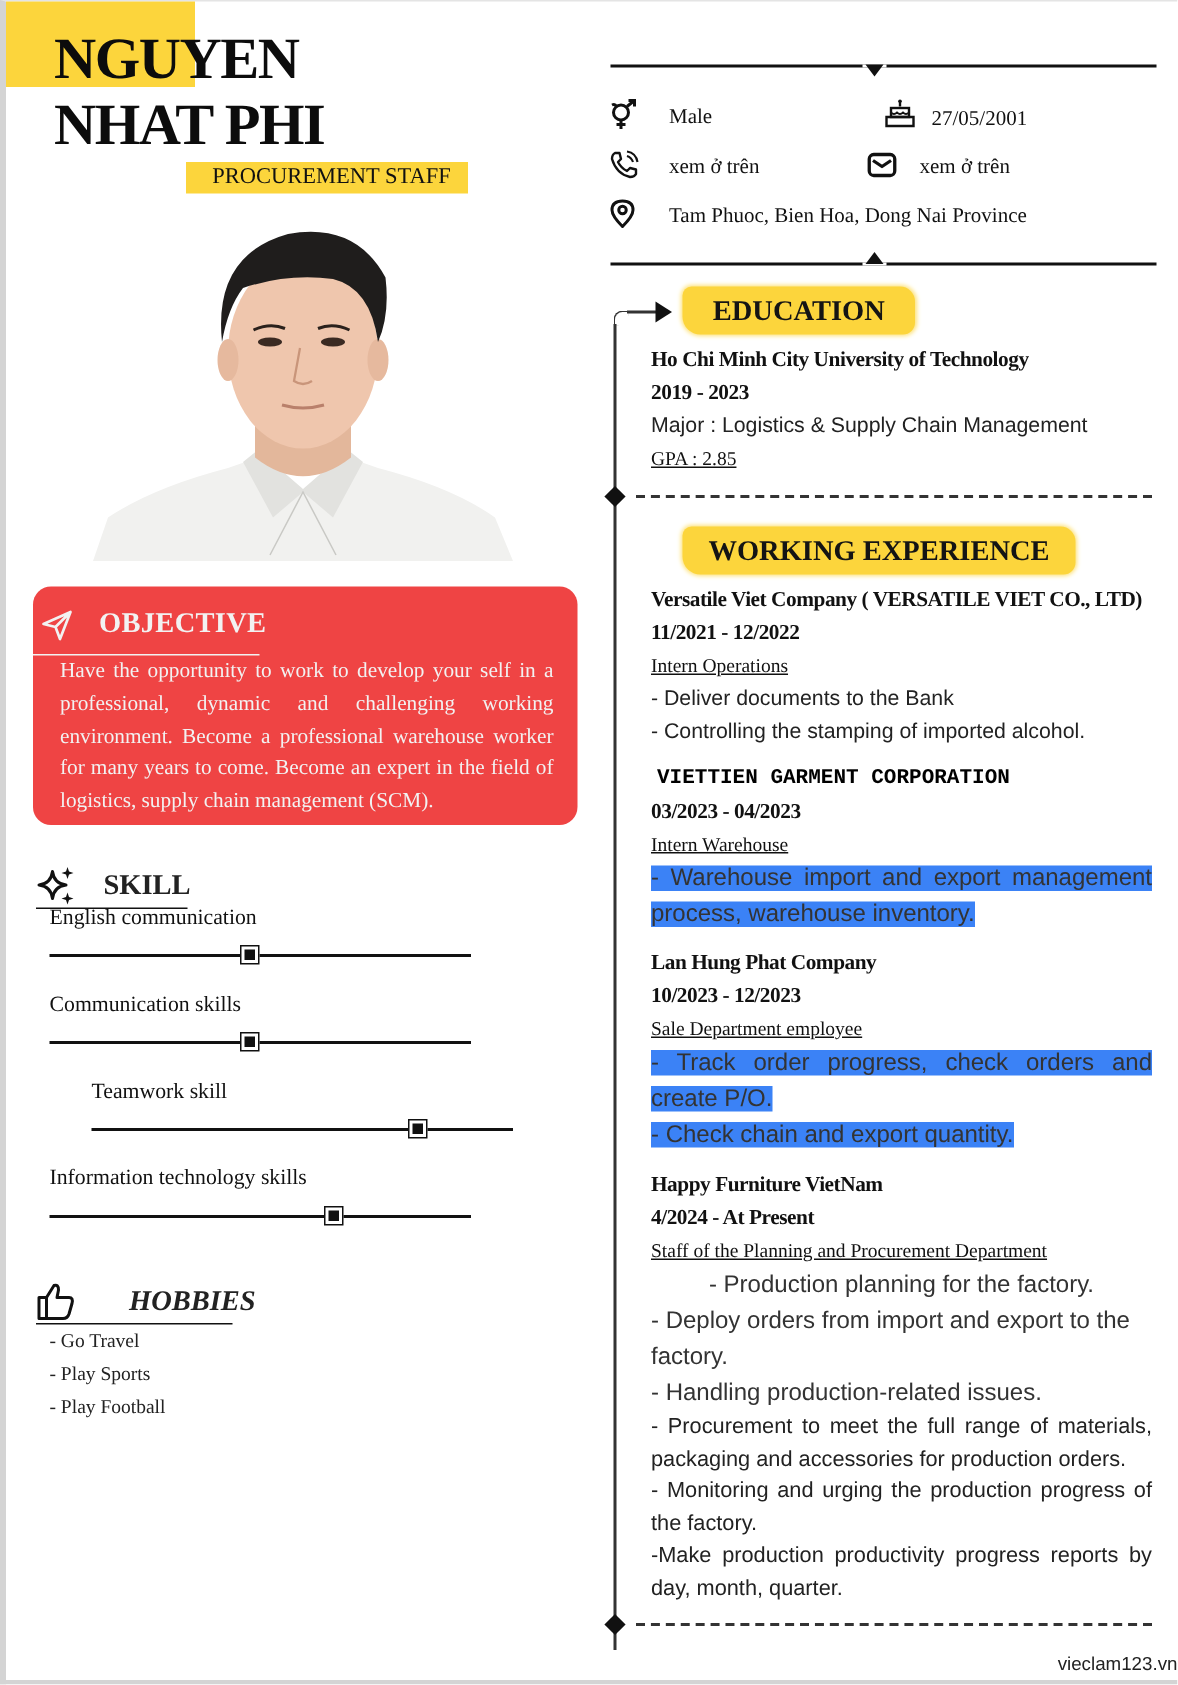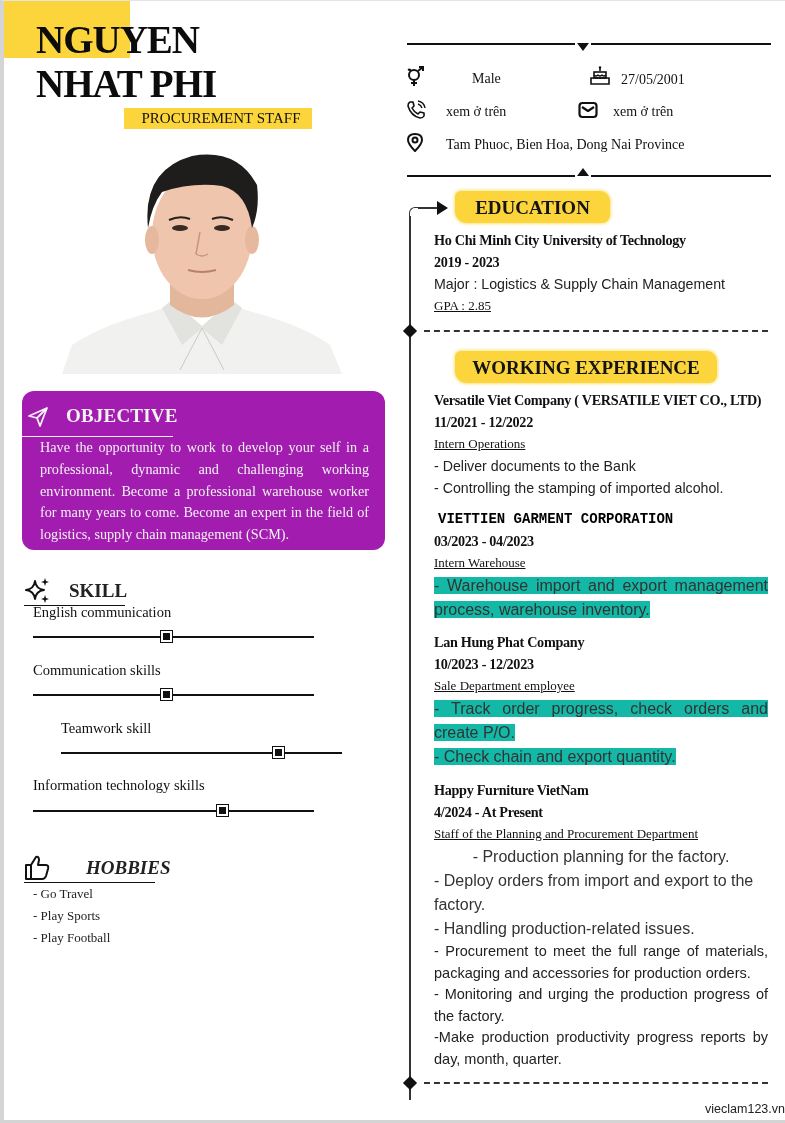--- a/index.html
+++ b/index.html
@@ -9,21 +9,21 @@
 
   
   .yellow-block { position: absolute; left: 4px; top: 1px; width: 126px; height: 57px; background: #fcd53c; }
   .name { position: absolute; left: 36px; top: 18px; font-size: 39px; line-height: 44px; font-weight: bold; letter-spacing: -1px; color: #0c0c0c; }
   .job-title { position: absolute; left: 124px; top: 108px; width: 188px; height: 21px; background: #fcd53c; font-size: 15px; line-height: 21px; text-align: center; padding-left: 6px; }
 
   
   .photo { position: absolute; left: 62px; top: 140px; width: 280px; height: 234px; overflow: hidden; }
 
   
-  .objective { position: absolute; left: 22px; top: 391px; width: 363px; height: 159px; background: #a21caf; border-radius: 12px; color: #f2f2f2; }
+  .objective { position: absolute; left: 22px; top: 391px; width: 363px; height: 159px; background: #ef4444; border-radius: 12px; color: #f2f2f2; }
   .objective .head { position: absolute; left: 0; top: 10px; width: 151px; height: 36px; border-bottom: 1.5px solid #f2f2f2; }
   .objective .head-label { position: absolute; left: 44px; top: 4px; font-size: 19px; font-weight: bold; letter-spacing: 0.2px; }
   .objective .icon { position: absolute; left: 4px; top: 4px; width: 24px; height: 24px; }
   .objective .text { position: absolute; left: 18px; top: 46px; width: 329px; font-size: 14.2px; line-height: 21.8px; text-align: justify; }
 
   
   .lhead { position: absolute; height: 30px; border-bottom: 1.3px solid #111; }
   .lhead .label { position: absolute; top: 4px; font-size: 19px; font-weight: bold; color: #222; }
   .lhead .icon { position: absolute; left: 0; top: 0; width: 28px; height: 28px; }
 
@@ -55,21 +55,21 @@
   .brush { position: absolute; height: 32px; background: #fcd53c; border-radius: 6px 10px 8px 12px; box-shadow: 0 0 3px 1px #fde27a; }
   .brush .label { position: absolute; left: 0; right: 0; top: 6px; text-align: center; font-size: 19px; font-weight: bold; color: #141414; }
 
   .rblock { position: absolute; left: 434px; width: 334px; }
   .b-title { font-size: 14.2px; line-height: 22px; font-weight: bold; letter-spacing: -0.3px; }
   .b-role { font-size: 13px; line-height: 22px; text-decoration: underline; }
   .b-sans { font-family: "Liberation Sans", sans-serif; font-size: 14.2px; line-height: 22px; color: #222; }
   .b-sans.big { font-size: 16px; line-height: 24px; color: #333; text-align: justify; }
   .b-sans.mid { font-size: 14.5px; line-height: 21.6px; color: #222; text-align: justify; }
   .b-company-sans { font-family: Liberation Mono, monospace; font-size: 14px; font-weight: bold; line-height: 22px; color: #000000; padding-left: 4px; }
-  .hl { background: #14b8a6; }
+  .hl { background: #3b82f6; }
 
   .watermark { position: absolute; right: 0; top: 1102px; font-family: "Liberation Sans", sans-serif; font-size: 12.5px; color: #222; }
 </style>
 </head>
 <body>
 
 <div class="page-frame"></div>
 
 <div class="yellow-block"></div>
 <div class="name">
@@ -166,21 +166,21 @@
 <div class="rule top" style="top:43px;">
   <div class="tri-gap"></div>
   <div class="tri"></div>
 </div>
 
 <svg class="info-icon" style="left:406px; top:66px;" viewBox="0 0 20 20">
   <circle cx="8" cy="9" r="5" fill="none" stroke="#111" stroke-width="2"></circle>
   <path d="M8 14 V20 M5 17 H11 M12 5 L17 1 M13 1 H17 V5" fill="none" stroke="#111" stroke-width="2"></path>
   <path d="M2 4 Q4 3 5 5" fill="none" stroke="#111" stroke-width="2"></path>
 </svg>
-<div class="info-row" style="left:472px; top:70px;">Male</div>
+<div class="info-row" style="left:446px; top:70px;">Male</div>
 
 <svg class="info-icon" style="left:590px; top:66px;" viewBox="0 0 20 20">
   <path d="M10 1 V5" stroke="#111" stroke-width="1.6"></path>
   <circle cx="10" cy="1.5" r="1.2" fill="#111"></circle>
   <rect x="4" y="6" width="12" height="6" fill="none" stroke="#111" stroke-width="1.6"></rect>
   <path d="M4 9 Q6 11 8 9 Q10 11 12 9 Q14 11 16 9" fill="none" stroke="#111" stroke-width="1.2"></path>
   <path d="M1 12 H19 V18 H1 Z" fill="none" stroke="#111" stroke-width="1.6"></path>
 </svg>
 <div class="info-row" style="left:621px; top:71px;">27/05/2001</div>
 

